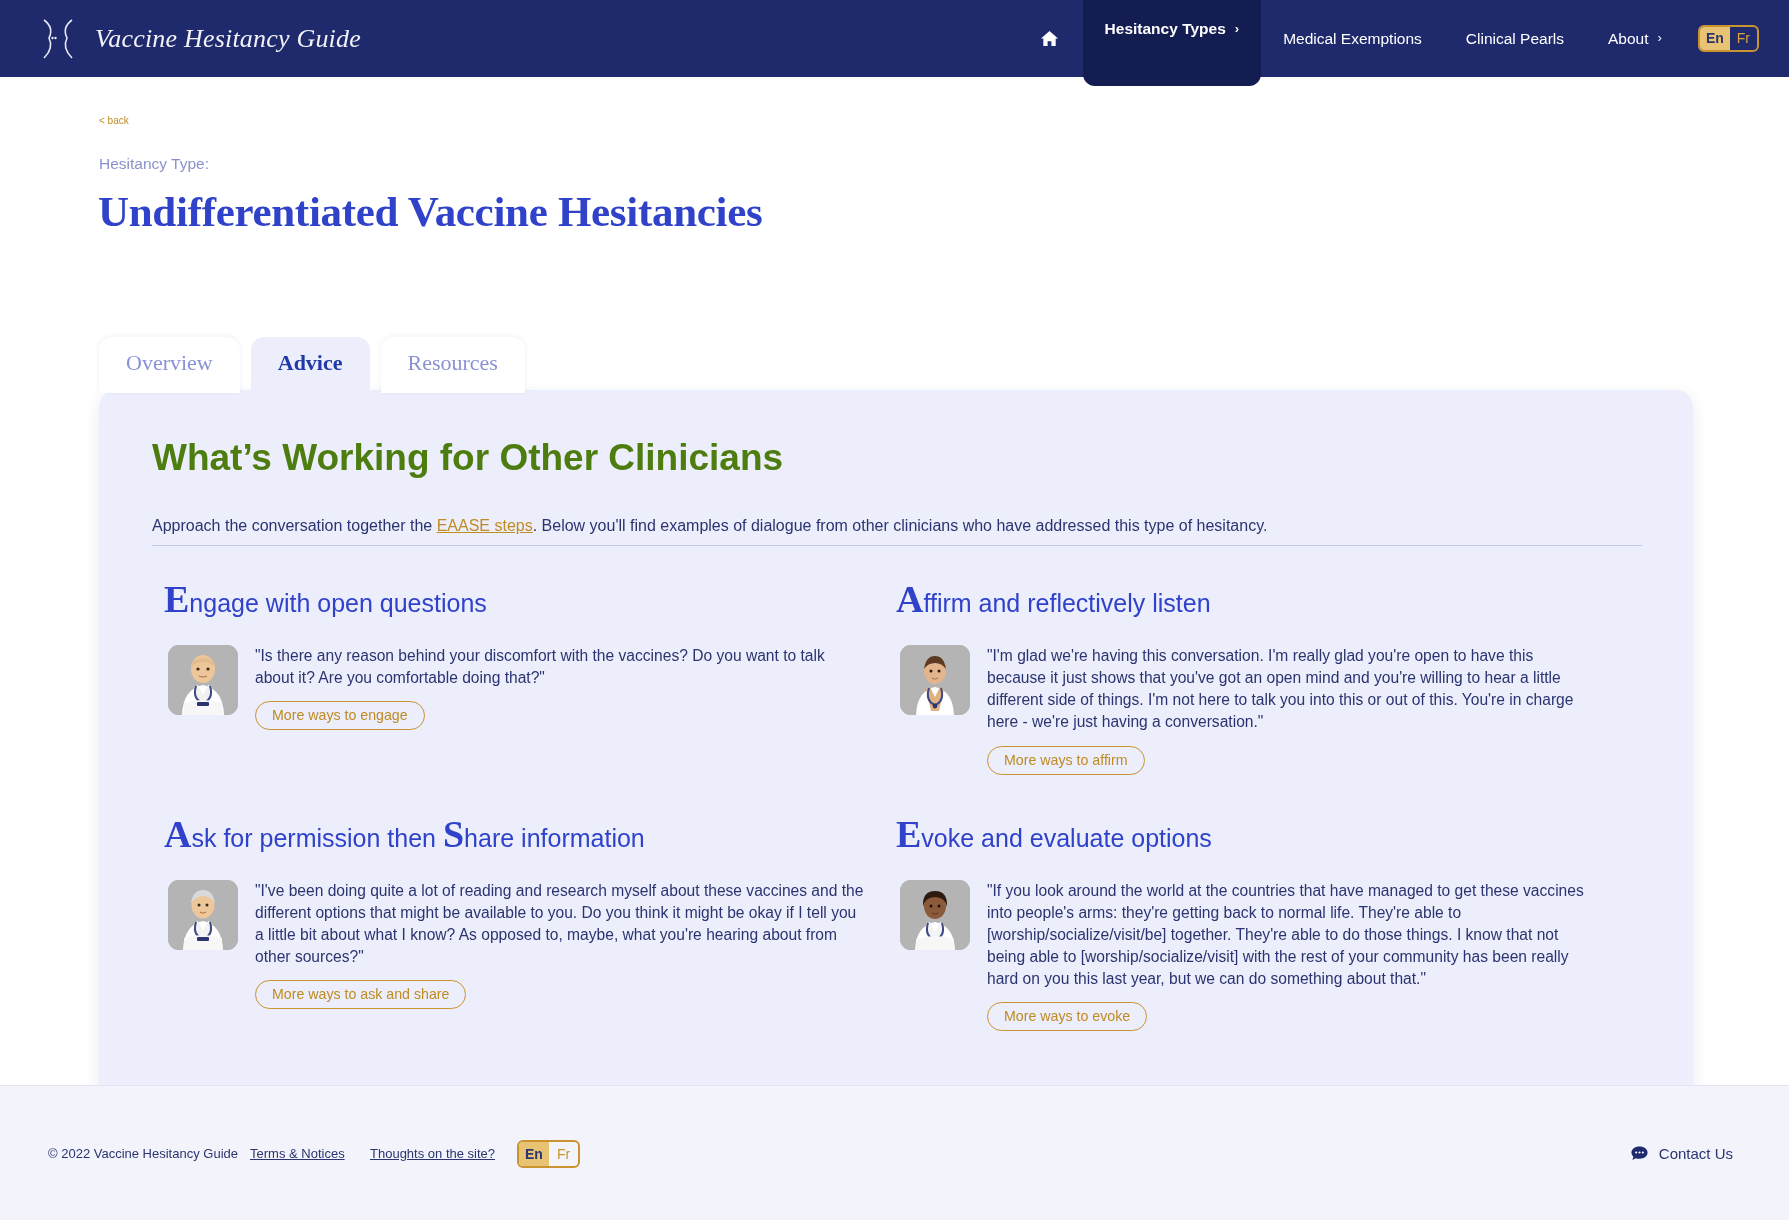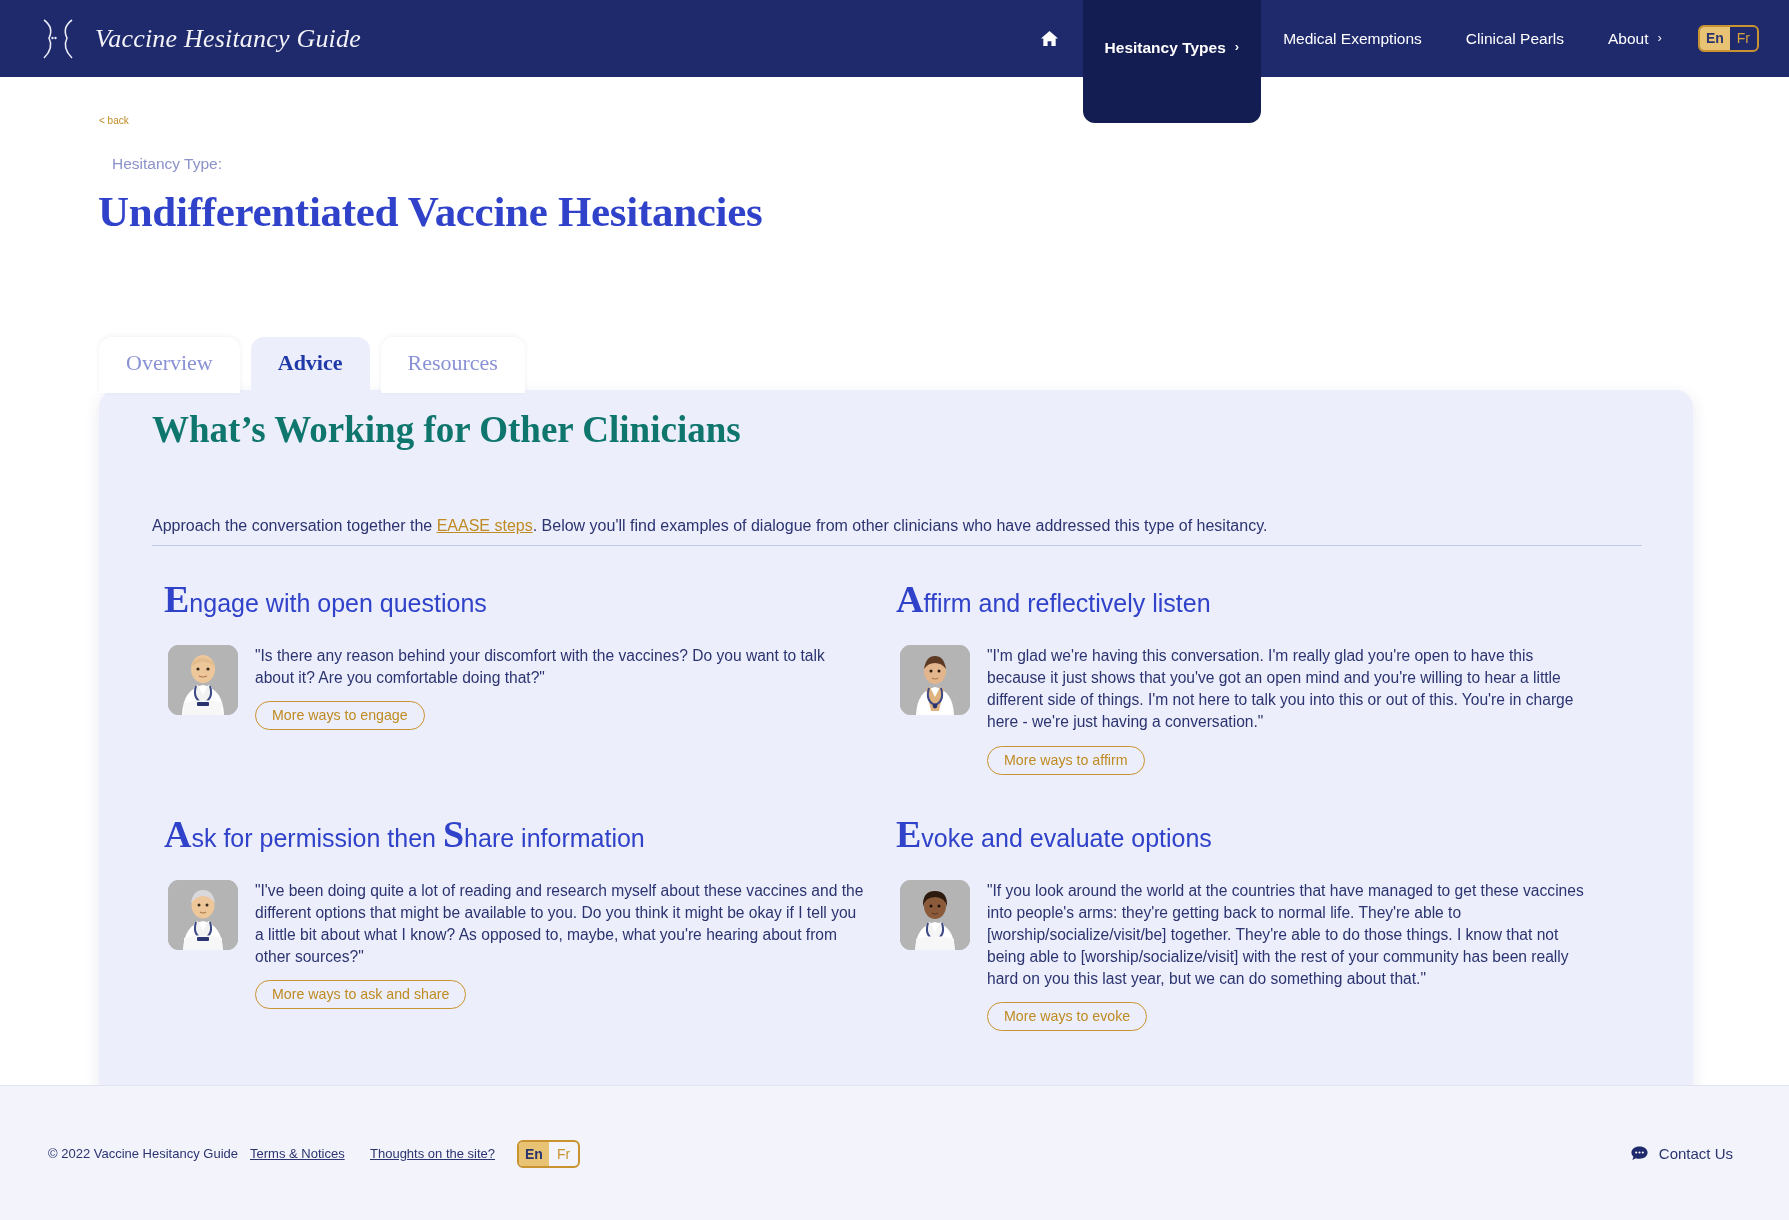--- a/index.html
+++ b/index.html
@@ -50,21 +50,21 @@
     font-size: 15.5px;
     white-space: nowrap;
     cursor: pointer;
     position: relative;
   }
   .nav-item.home { padding: 0 24px; }
   .nav-item.active {
     background: #141d52;
     border-bottom-left-radius: 12px;
     border-bottom-right-radius: 12px;
-    height: 123px;
+    height: 86px;
     align-self: flex-start;
     font-weight: 700;
     padding-bottom: 28px;
   }
   .chev { font-size: 13px; opacity: .95; display:inline-block; transform: translateY(-1px);}
   .home-icon { width: 19px; height: 19px; display:block; }
 
   .lang-toggle {
     display: flex;
     align-items: center;
@@ -97,21 +97,21 @@
   .content { position: relative; padding: 0 0 0 0; }
   .back-link {
     position: absolute;
     left: 99px; top: 38px;
     color: #bf8b22;
     font-size: 10px;
     cursor: pointer;
   }
   .hesitancy-label {
     position: absolute;
-    left: 112px; top: 78px;
+    left: 99px; top: 78px;
     color: #8a92c9;
     font-size: 15.5px;
   }
   .page-title {
     position: absolute;
     left: 98px; top: 110px;
     font-family: "Liberation Serif", serif;
     font-weight: 700;
     font-size: 43px;
     color: #2f42c9;
@@ -143,25 +143,25 @@
     position: absolute;
     left: 99px; top: 313px;
     width: 1594px;
     height: 775px;
     background: #eceefb;
     border-radius: 17px;
     box-shadow: 0 5px 16px rgba(40,50,120,.10);
   }
   .card-title {
     position: absolute;
-    left: 53px; top: 18px;
-    font-family: Liberation Serif, serif;
+    left: 53px; top: 47px;
+    font-family: Liberation Sans, sans-serif;
     font-weight: 700;
     font-size: 37px;
-    color: #0f766e;
+    color: #4d7c0f;
   }
   .card-intro {
     position: absolute;
     left: 53px; top: 125px;
     width: 1490px;
     font-size: 16px;
     color: #2b3470;
     line-height: 1.35;
   }
   .card-intro a {

